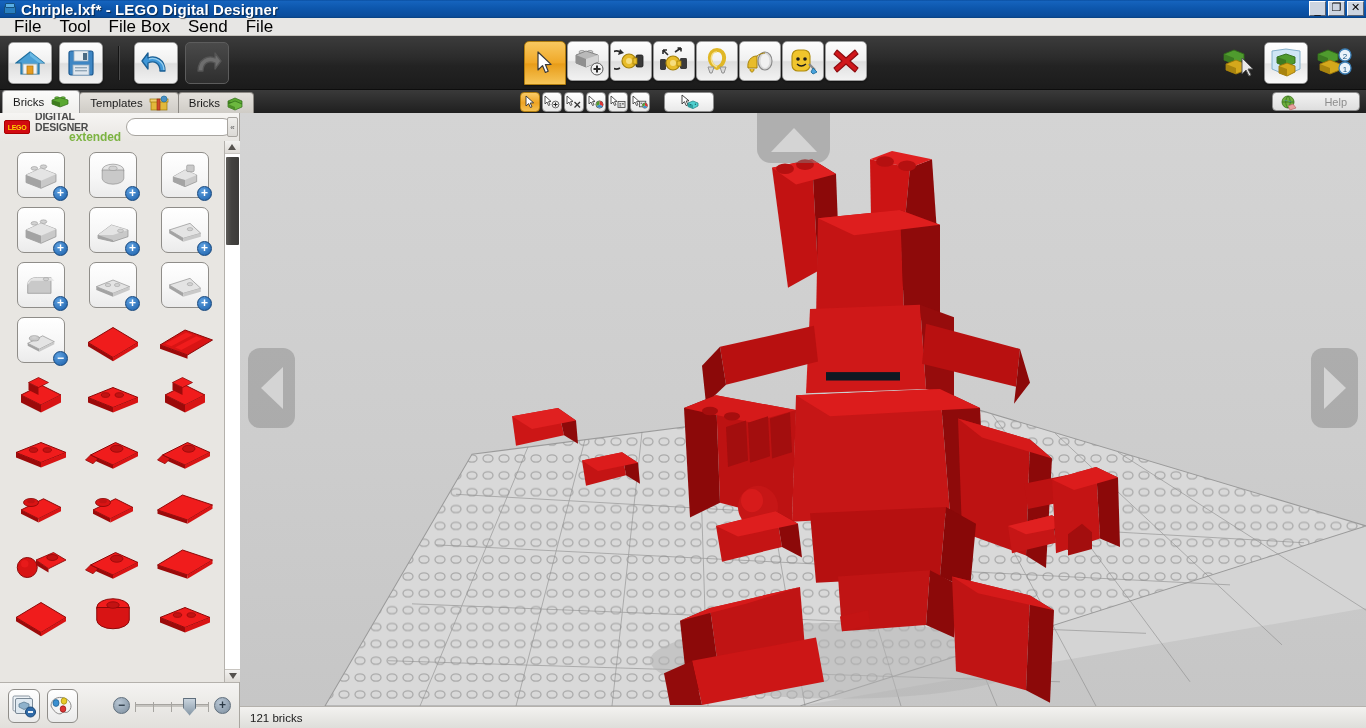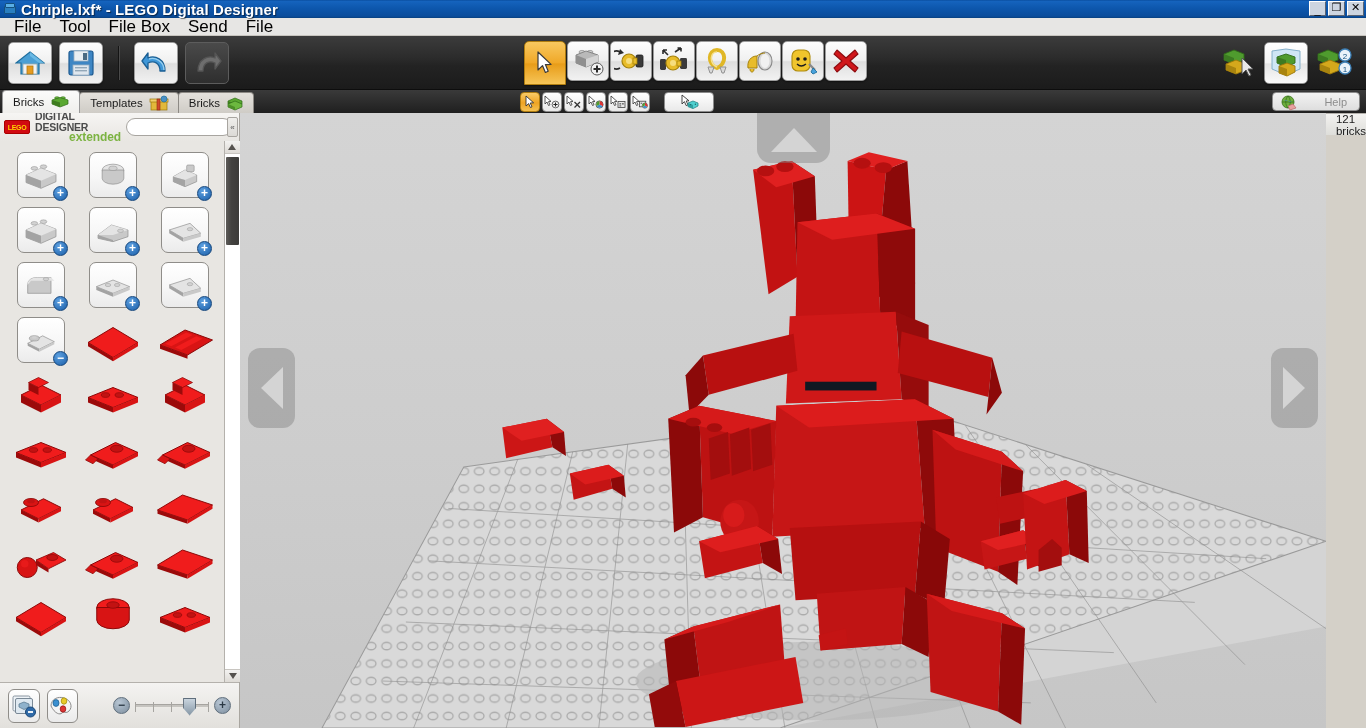--- a/index.html
+++ b/index.html
@@ -254,21 +254,21 @@
   .tri-left { border-top:21px solid transparent;border-bottom:21px solid transparent;border-right:22px solid rgba(215,215,215,0.92);}
   .tri-right { border-top:21px solid transparent;border-bottom:21px solid transparent;border-left:22px solid rgba(215,215,215,0.92);}
 
   .statusbar {
     height: 22px; flex: 0 0 22px;
     background: linear-gradient(to bottom,#f3f2f0,#dededa);
     border-top: 1px solid #b4b1ac;
     display: flex; align-items: center; padding-left: 10px;
     font-size: 11.5px; color: #1a1a1a;
   }
-  .vpwrap { flex:1 1 auto; display:flex; flex-direction:row; min-width:0;border-radius:7px; }
+  .vpwrap { flex:1 1 auto; display:flex; flex-direction:column; min-width:0;border-radius:7px; }
 </style>
 </head>
 <body>
 
 <div class="app">
 
   <div class="titlebar">
     <div class="titlebar-icon">
       <div class="tb-brick"></div>
         <div class="tb-brick-top"></div>

